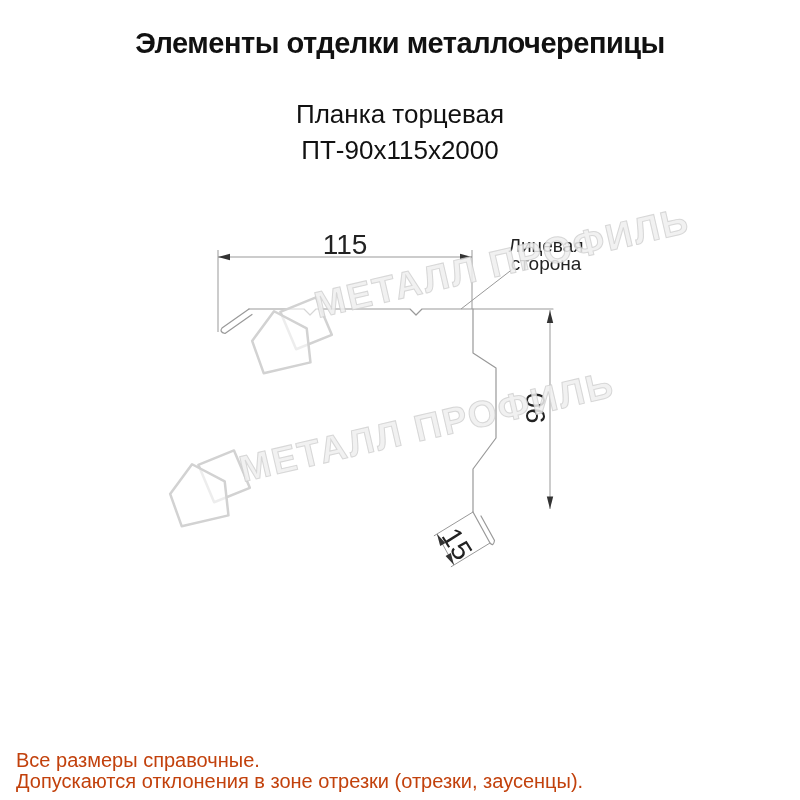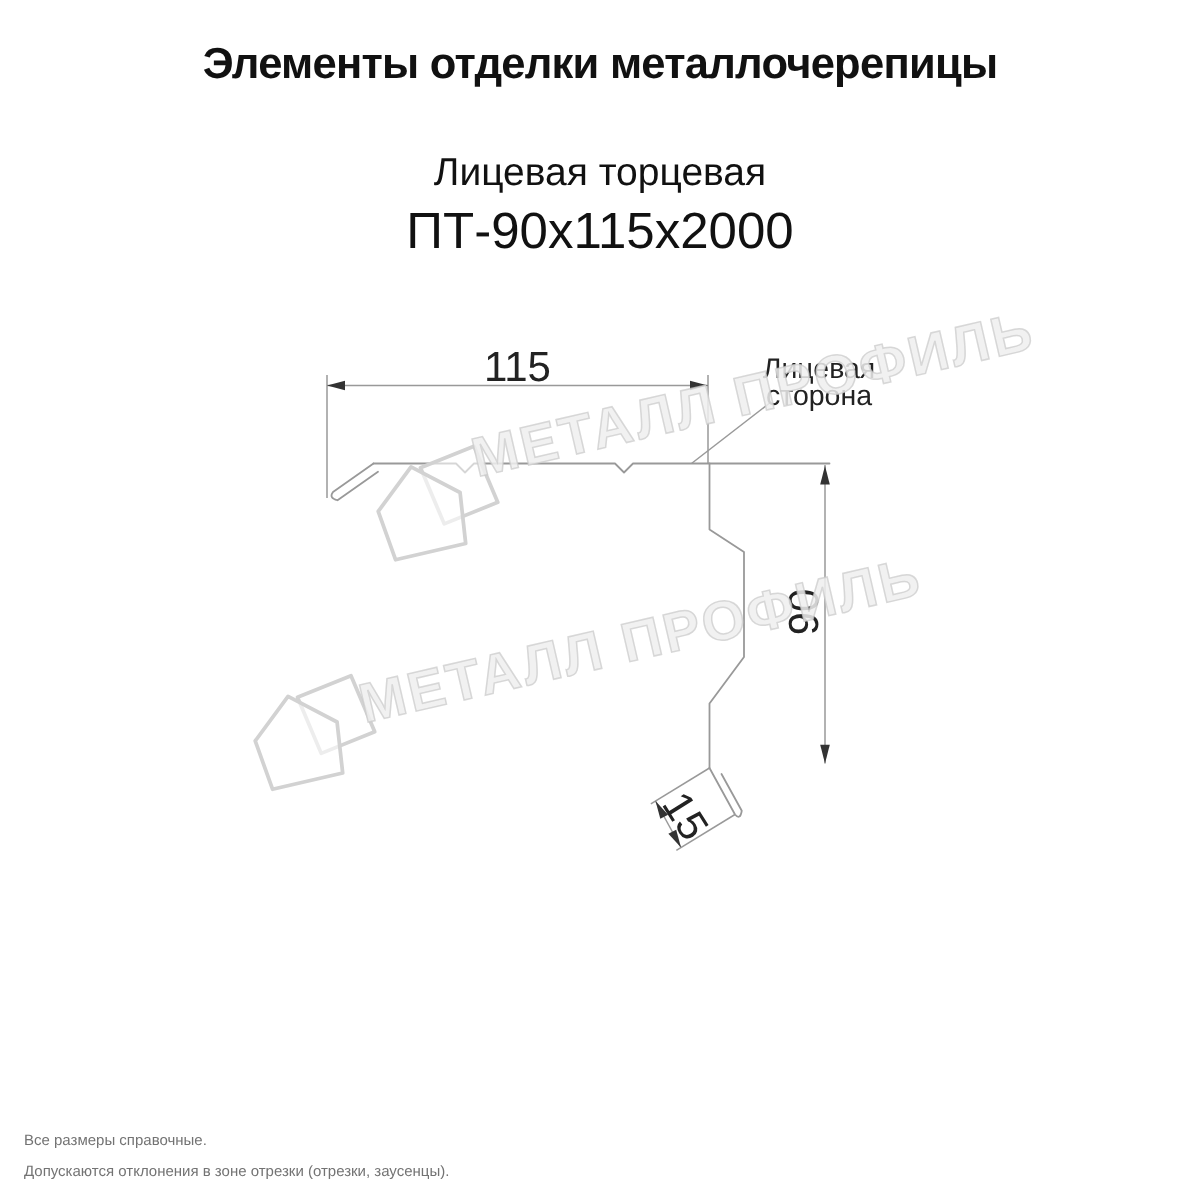--- a/index.html
+++ b/index.html
@@ -3,35 +3,35 @@
 <meta charset="utf-8">
 <style>
   html,body{margin:0;padding:0;background:#fff;}
   .page{
     position:relative;width:800px;height:800px;background:#fff;overflow:hidden;
     font-family:"Liberation Sans",sans-serif;color:#1c1c1c;padding-left:40px;
   }
   .hdr{position:absolute;left:0;width:800px;text-align:center;white-space:nowrap;}
   .title{top:27px;font-size:29px;font-weight:bold;letter-spacing:-0.5px;color:#111;}
   .subtitle{top:99px;font-size:26px;color:#111;}
-  .code{top:135px;font-size:34px;color:#111;}
+  .code{top:135px;font-size:26px;color:#111;}
   .drawing-svg{position:absolute;left:0;top:0;}
-  .notes{position:absolute;left:16px;top:750px;font-size:10px;line-height:21px;color:#737373;}
+  .notes{position:absolute;left:16px;top:750px;font-size:20px;line-height:21px;color:#c2410c;}
   .note-line{white-space:nowrap;}
   .dimtext{font-family:"Liberation Sans",sans-serif;font-size:28px;fill:#222;}
   .lbltext{font-family:"Liberation Sans",sans-serif;font-size:19px;fill:#222;}
   .wmtext{font-family:"Liberation Sans",sans-serif;font-size:37px;font-weight:bold;letter-spacing:2px;}
 </style>
 </head>
 <body>
 
 <div class="page">
 
   <div class="hdr title">Элементы отделки металлочерепицы</div>
-  <div class="hdr subtitle">Лицевая торцевая</div>
+  <div class="hdr subtitle">Планка торцевая</div>
   <div class="hdr code">ПТ-90х115х2000</div>
 
   <svg class="drawing-svg" width="800" height="800" viewBox="0 0 800 800">
 
     <g stroke="#999999" stroke-width="1.2" fill="none" stroke-linecap="round" stroke-linejoin="round">
 
       <path d="M249,309 L222,328 Q219,332 225,333.5 L252,314.5"></path>
 
       <path d="M249,309 L304,309 L310,315 L316,309 L410,309 L416,315 L422,309 L553,309"></path>
 

